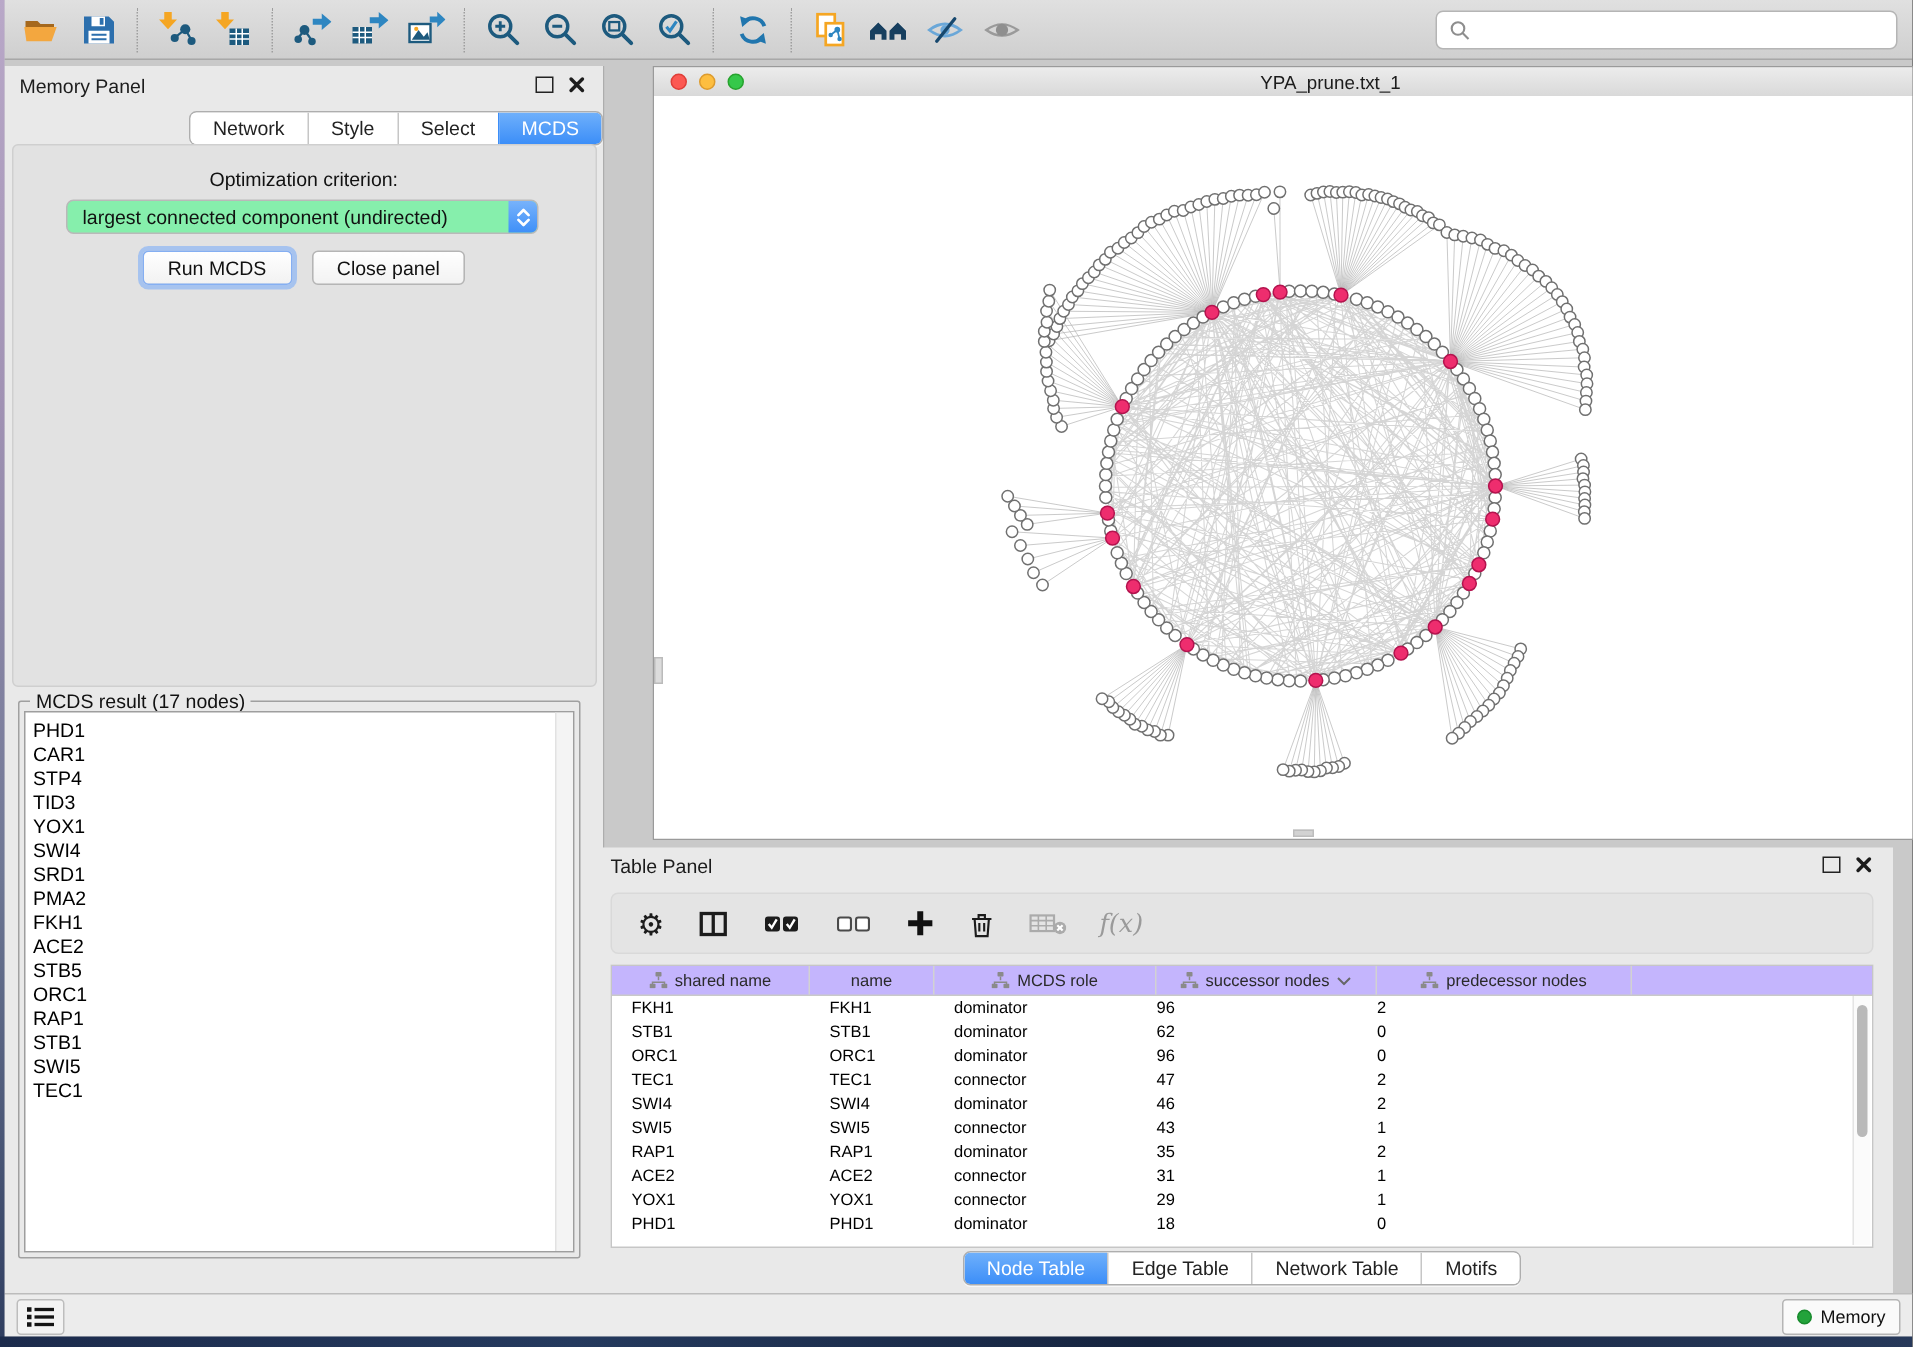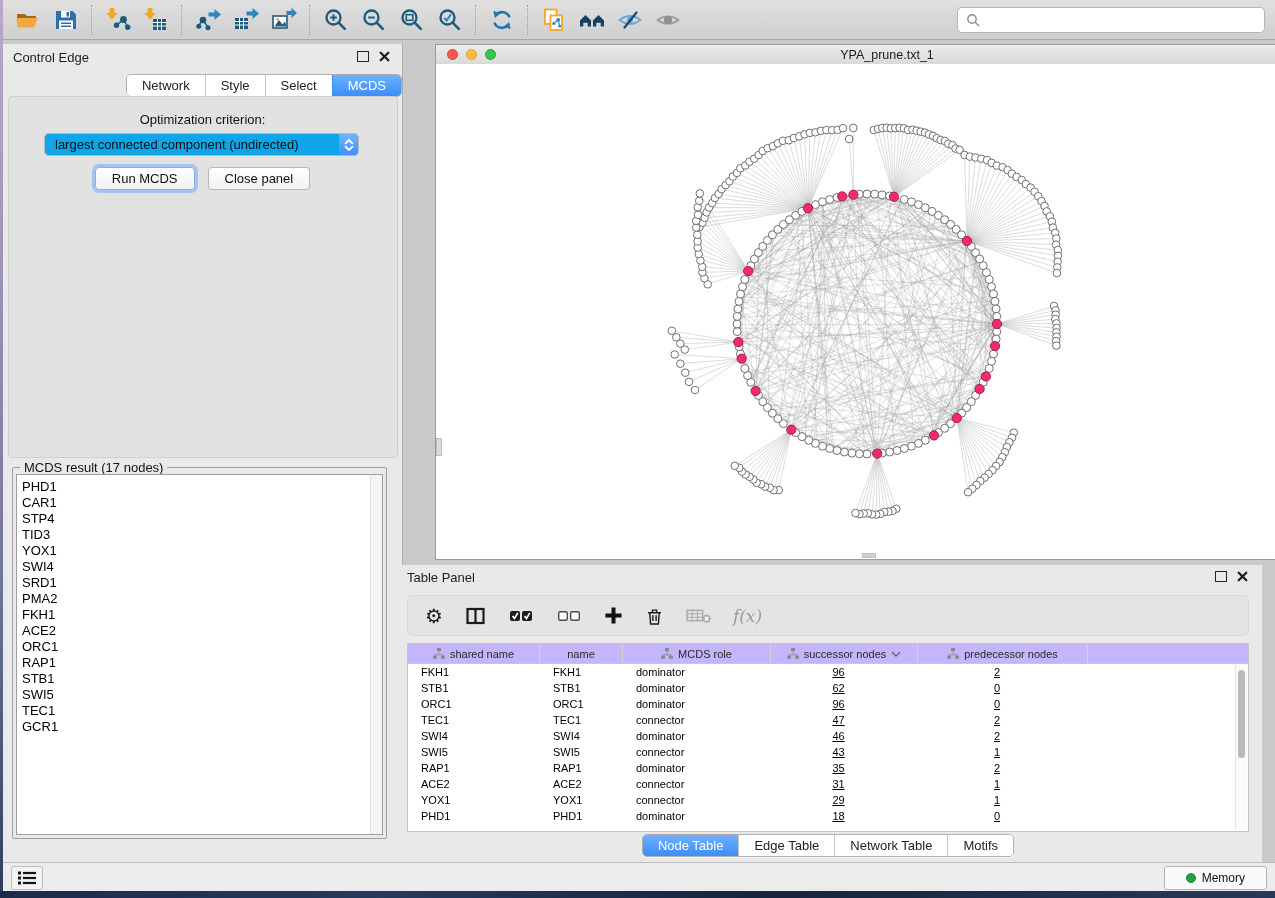--- a/index.html
+++ b/index.html
@@ -30,21 +30,21 @@
   .float-icon{width:10px;height:9px;border:1.6px solid #222;display:inline-block;background:transparent;}
   .segbar{position:absolute;top:30px;left:0;right:0;display:flex;justify-content:flex-end;}
   .segctl{display:inline-flex;border:1px solid #aeaeae;border-radius:5px;overflow:hidden;background:#fff;
     box-shadow:0 1px 0 rgba(255,255,255,.6);}
   .seg{padding:3px 15px;font-size:13px;color:#222;background:#fff;border-left:1px solid #c6c6c6;cursor:default;}
   .seg:first-child{border-left:none;}
   .seg.active{background:linear-gradient(#6fb0fb,#3c8ef8);color:#fff;border-left-color:#3c8ef8;}
   .cp-inner{position:absolute;left:5px;top:52px;width:388px;height:360px;background:#e2e2e2;
     border:1px solid #cfcfcf;border-radius:4px;}
   .opt-label{position:absolute;top:68px;left:0;right:0;text-align:center;font-size:13px;color:#111;}
-  .mac-select{position:absolute;top:89px;left:41px;width:315px;height:23px;background:#0ea5e9;border:1px solid #b9b9b9;
+  .mac-select{position:absolute;top:89px;left:41px;width:315px;height:23px;background:#86efac;border:1px solid #b9b9b9;
     border-radius:5px;display:flex;align-items:center;box-sizing:border-box;overflow:hidden;}
   .mac-select .val{flex:1;font-size:13px;padding-left:10px;color:#111;white-space:nowrap;}
   .stepper{width:19px;height:23px;background:linear-gradient(#7ab4fb,#3c8ef8);display:flex;align-items:center;justify-content:center;
     border-radius:0 4px 4px 0;}
   .btnrow{position:absolute;top:123px;left:0;right:0;display:flex;justify-content:center;gap:13px;}
   .mac-btn{height:23px;padding:0 16px;background:linear-gradient(#ffffff,#f2f2f2);border:1px solid #b5b5b5;border-radius:4px;
     font-size:13px;color:#111;display:flex;align-items:center;font-family:"Liberation Sans",sans-serif;}
   .mac-btn.focus{border-color:#85aff2;box-shadow:0 0 0 3px rgba(116,169,249,.55);}
   .groupbox{position:absolute;left:9px;top:423px;width:373px;height:370px;border:1px solid #a0a0a0;border-radius:2px;}
   .legend{position:absolute;top:-8px;left:7px;background:#e9e9e9;padding:0 4px;font-size:13px;color:#111;}
@@ -76,30 +76,30 @@
   .fx{font-family:"DejaVu Serif",serif;font-style:italic;font-size:17px;color:#9a9a9a;}
   .dtable{position:absolute;left:13px;top:78px;right:13px;height:189px;background:#fff;border:1px solid #c6c6c6;
     box-sizing:border-box;overflow:hidden;}
   .thead{display:flex;height:19px;background:#c4b5fd;border-bottom:1px solid #c9c9c9;}
   .th{display:flex;align-items:center;justify-content:center;gap:5px;font-size:11px;color:#2a2a2a;
     border-right:1px solid #d2d2d2;box-sizing:border-box;}
   .c0{width:132px;} .c1{width:83px;} .c2{width:148px;} .c3{width:147px;} .c4{width:170px;} .cf{flex:1;border-right:none;}
   .trow{display:flex;height:16px;align-items:center;}
   .td{font-size:11px;color:#000;box-sizing:border-box;}
   .td.text{padding-left:13px;text-align:left;}
-  .td.num{text-align:center;padding-right:12px;text-decoration:underline;}
+  .td.num{text-align:left;padding-right:12px;}
   .tscroll{position:absolute;right:1px;top:20px;bottom:1px;width:11px;background:#fbfbfb;border-left:1px solid #e4e4e4;}
   .tthumb{position:absolute;right:2px;top:6px;width:7px;height:88px;border-radius:4px;background:#b9b9b9;}
   .tp-tabs{position:absolute;left:0;right:0;top:269px;display:flex;justify-content:center;}
   
   .status-bar{position:absolute;left:3px;top:862px;width:1272px;height:29px;background:#ececec;border-top:1px solid #bcbcbc;box-sizing:border-box;}
   .sb-btn{position:absolute;left:8px;top:3px;width:30px;height:22px;background:#f3f3f3;border:1px solid #bdbdbd;border-radius:3px;
     display:flex;align-items:center;justify-content:center;}
   .mem-btn{position:absolute;right:8px;top:3px;height:22px;background:#fafafa;border:1px solid #b5b5b5;border-radius:3px;
-    display:flex;align-items:center;gap:6px;padding:0 21px;font-size:12px;color:#111;}
+    display:flex;align-items:center;gap:6px;padding:0 9px;font-size:12px;color:#111;}
   .mem-dot{width:10px;height:10px;border-radius:50%;background:#23a33b;border:1px solid #188a2d;box-sizing:border-box;}
 </style>
 </head>
 <body>
 
 <div class="screen">
   <div class="edge-left"></div>
   <div class="edge-bottom"></div>
 
   <div class="toolbar">
@@ -245,21 +245,21 @@
       <svg width="14" height="14" viewBox="0 0 14 14">
           <circle cx="6" cy="6" r="4.2" fill="none" stroke="#8e8e8e" stroke-width="1.4"></circle>
           <path d="M9.2 9.2 13 13" stroke="#8e8e8e" stroke-width="1.4"></path>
         </svg>
       <input placeholder="" style="">
     </div>
   </div>
 
   <div class="control-panel">
     <div class="cp-header">
-      <span class="cp-title">Control Edge</span>
+      <span class="cp-title">Memory Panel</span>
       <span class="win-icons">
         <span class="float-icon"></span>
         <svg width="11" height="11" viewBox="0 0 11 11">
             <path d="M1.7 1.7 9.3 9.3M9.3 1.7 1.7 9.3" stroke="#1c1c1c" stroke-width="2.3" stroke-linecap="round"></path>
           </svg>
       </span>
     </div>
     <div class="segbar">
         <div class="segctl" id="cp-tabs">
           <div class="seg">Network</div>
@@ -290,26 +290,26 @@
             <div class="mcds-item">PHD1</div>
             <div class="mcds-item">CAR1</div>
             <div class="mcds-item">STP4</div>
             <div class="mcds-item">TID3</div>
             <div class="mcds-item">YOX1</div>
             <div class="mcds-item">SWI4</div>
             <div class="mcds-item">SRD1</div>
             <div class="mcds-item">PMA2</div>
             <div class="mcds-item">FKH1</div>
             <div class="mcds-item">ACE2</div>
+            <div class="mcds-item">STB5</div>
             <div class="mcds-item">ORC1</div>
             <div class="mcds-item">RAP1</div>
             <div class="mcds-item">STB1</div>
             <div class="mcds-item">SWI5</div>
             <div class="mcds-item">TEC1</div>
-            <div class="mcds-item">GCR1</div>
           </div>
         <div class="scrolltrack"></div>
       </div>
     </div>
   </div>
 
   <div class="net-frame">
     <div class="net-titlebar">
       <span class="lights">
         <span class="light red"></span>

